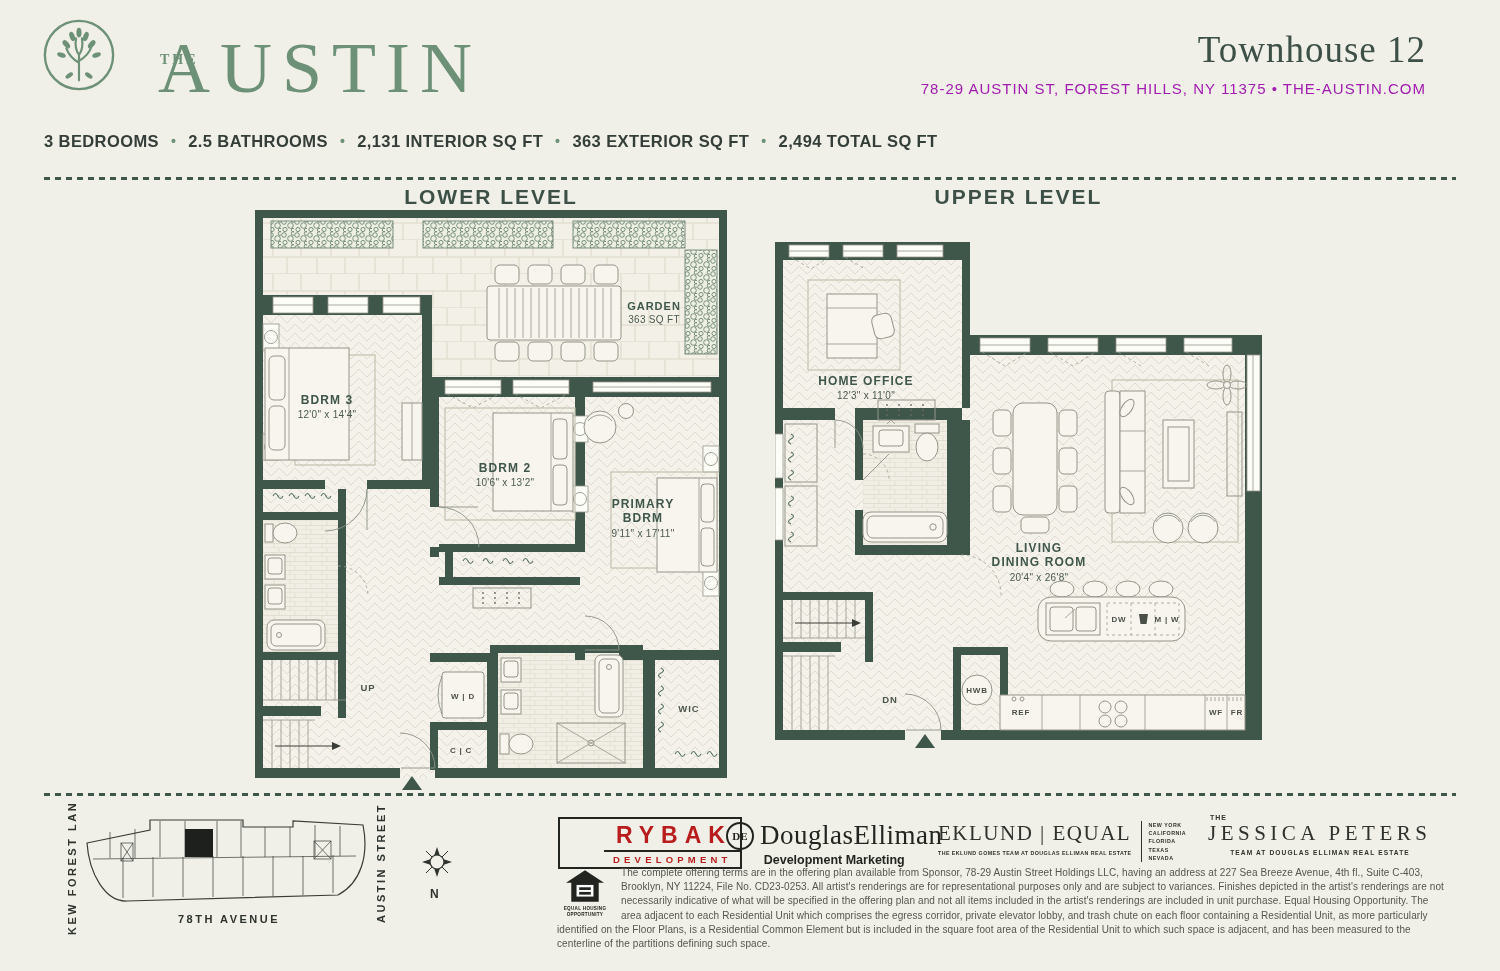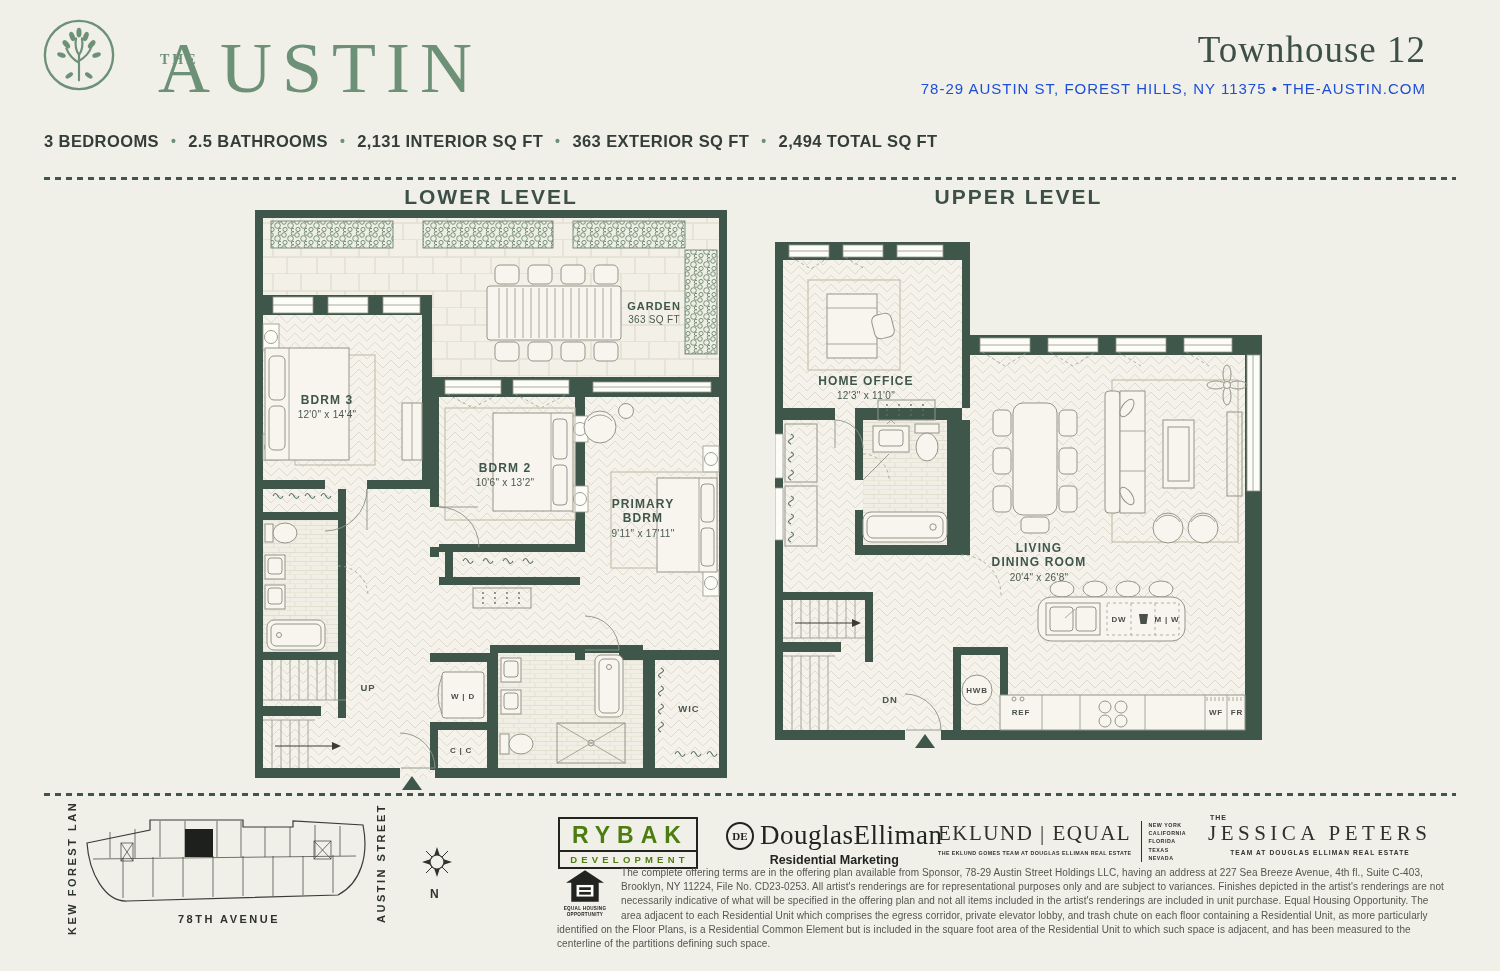--- a/index.html
+++ b/index.html
@@ -6,21 +6,21 @@
   .page{position:relative;width:1500px;height:971px;background:#f0efe8;overflow:hidden;
         font-family:"Liberation Sans",sans-serif;color:#3c5047;}
   
   .brand{position:absolute;left:40px;top:16px;display:flex;align-items:flex-start;}
   .brand-the{position:absolute;left:120px;top:36px;font-family:"Liberation Serif",serif;
              font-size:14px;font-weight:700;letter-spacing:3px;color:#6d9177;}
   .brand-name{position:absolute;left:118px;top:16px;font-family:"Liberation Serif",serif;
               font-size:72px;font-weight:400;letter-spacing:10px;color:#6d9177;line-height:1;}
   .header-right{position:absolute;right:74px;top:28px;text-align:right;}
   .unit-title{font-family:"Liberation Serif",serif;font-size:37px;color:#3c5047;letter-spacing:1px;}
-  .address{margin-top:9px;font-size:15px;letter-spacing:1px;color:#1d4ed8;}
+  .address{margin-top:9px;font-size:15px;letter-spacing:1px;color:#a21caf;}
   
   .stats{position:absolute;left:44px;top:132px;font-size:16.5px;font-weight:700;
          letter-spacing:.4px;color:#343e38;}
   .stats .sep{color:#6d9177;margin:0 12px;font-size:14px;vertical-align:1px;}
   
   .dash{position:absolute;left:44px;right:44px;height:3px;
         background:repeating-linear-gradient(to right,#3e574a 0 6px,transparent 6px 11px);}
   .dash.top{top:177px;} .dash.bottom{top:793px;}
   .plan-title{position:absolute;top:185px;font-size:21px;font-weight:700;letter-spacing:2px;color:#3c5047;text-align:center;}
   .plan-title.lower{left:255px;width:472px;} .plan-title.upper{left:775px;width:487px;}
@@ -40,21 +40,21 @@
   svg .rn{font-size:12px;font-weight:700;letter-spacing:1.1px;fill:#3f564b;text-anchor:middle;}
   svg .rn11{font-size:11px;font-weight:700;letter-spacing:1px;fill:#3f564b;text-anchor:middle;}
   svg .rd{font-size:10px;fill:#49594f;letter-spacing:.3px;text-anchor:middle;}
   svg .sl{font-size:9.5px;font-weight:700;letter-spacing:1px;fill:#4a554c;text-anchor:middle;}
   svg .tl{font-size:8px;font-weight:700;letter-spacing:.8px;fill:#4a4f48;text-anchor:middle;}
   
   .siteplan{position:absolute;left:55px;top:803px;width:410px;height:152px;}
   svg .street{font-size:11px;font-weight:700;letter-spacing:2.5px;fill:#2e332e;text-anchor:middle;}
   svg .bline{fill:none;stroke:#3a3d37;stroke-width:1.2;}
   svg .bline2{fill:none;stroke:#3a3d37;stroke-width:.7;}
-  .logo-rybak{position:absolute;left:558px;top:817px;border:2px solid #22251f;color:#4d7c0f;text-align:center;}
+  .logo-rybak{position:absolute;left:558px;top:817px;border:2px solid #22251f;color:#b91c1c;padding-left:44px;}
   .rybak-1{font-size:23px;font-weight:700;letter-spacing:7px;padding:3px 8px 1px 12px;}
   .rybak-2{font-size:9.5px;font-weight:700;letter-spacing:4.2px;border-top:2px solid #22251f;padding:2px 6px 2px 9px;}
   .logo-de{position:absolute;left:726px;top:820px;color:#22251f;text-align:center;}
   .de-row{display:flex;align-items:center;gap:6px;}
   .de-mono{width:24px;height:24px;border:2px solid #22251f;border-radius:50%;display:flex;align-items:center;justify-content:center;
            font-family:"Liberation Serif",serif;font-size:11px;font-weight:700;}
   .de-name{font-family:"Liberation Serif",serif;font-size:27px;letter-spacing:.5px;}
   .de-tag{font-size:12.5px;font-weight:700;margin-top:2px;}
   .logo-eg{position:absolute;left:938px;top:821px;display:flex;color:#2f322c;}
   .eg-name{font-family:"Liberation Serif",serif;font-size:21px;letter-spacing:1.5px;}
@@ -570,21 +570,21 @@
   <div class="logo-rybak">
     <div class="rybak-1">RYBAK</div>
     <div class="rybak-2">DEVELOPMENT</div>
   </div>
 
   <div class="logo-de">
     <div class="de-row">
       <div class="de-mono">DE</div>
       <div class="de-name">DouglasElliman</div>
     </div>
-    <div class="de-tag">Residential Marketing</div>
+    <div class="de-tag">Development Marketing</div>
   </div>
 
   <div class="logo-eg">
     <div>
       <div class="eg-name">EKLUND | EQUAL</div>
       <div class="eg-tag">THE EKLUND GOMES TEAM AT DOUGLAS ELLIMAN REAL ESTATE</div>
     </div>
     <div class="eg-states">
       <div>NEW YORK</div>
       <div>CALIFORNIA</div>

